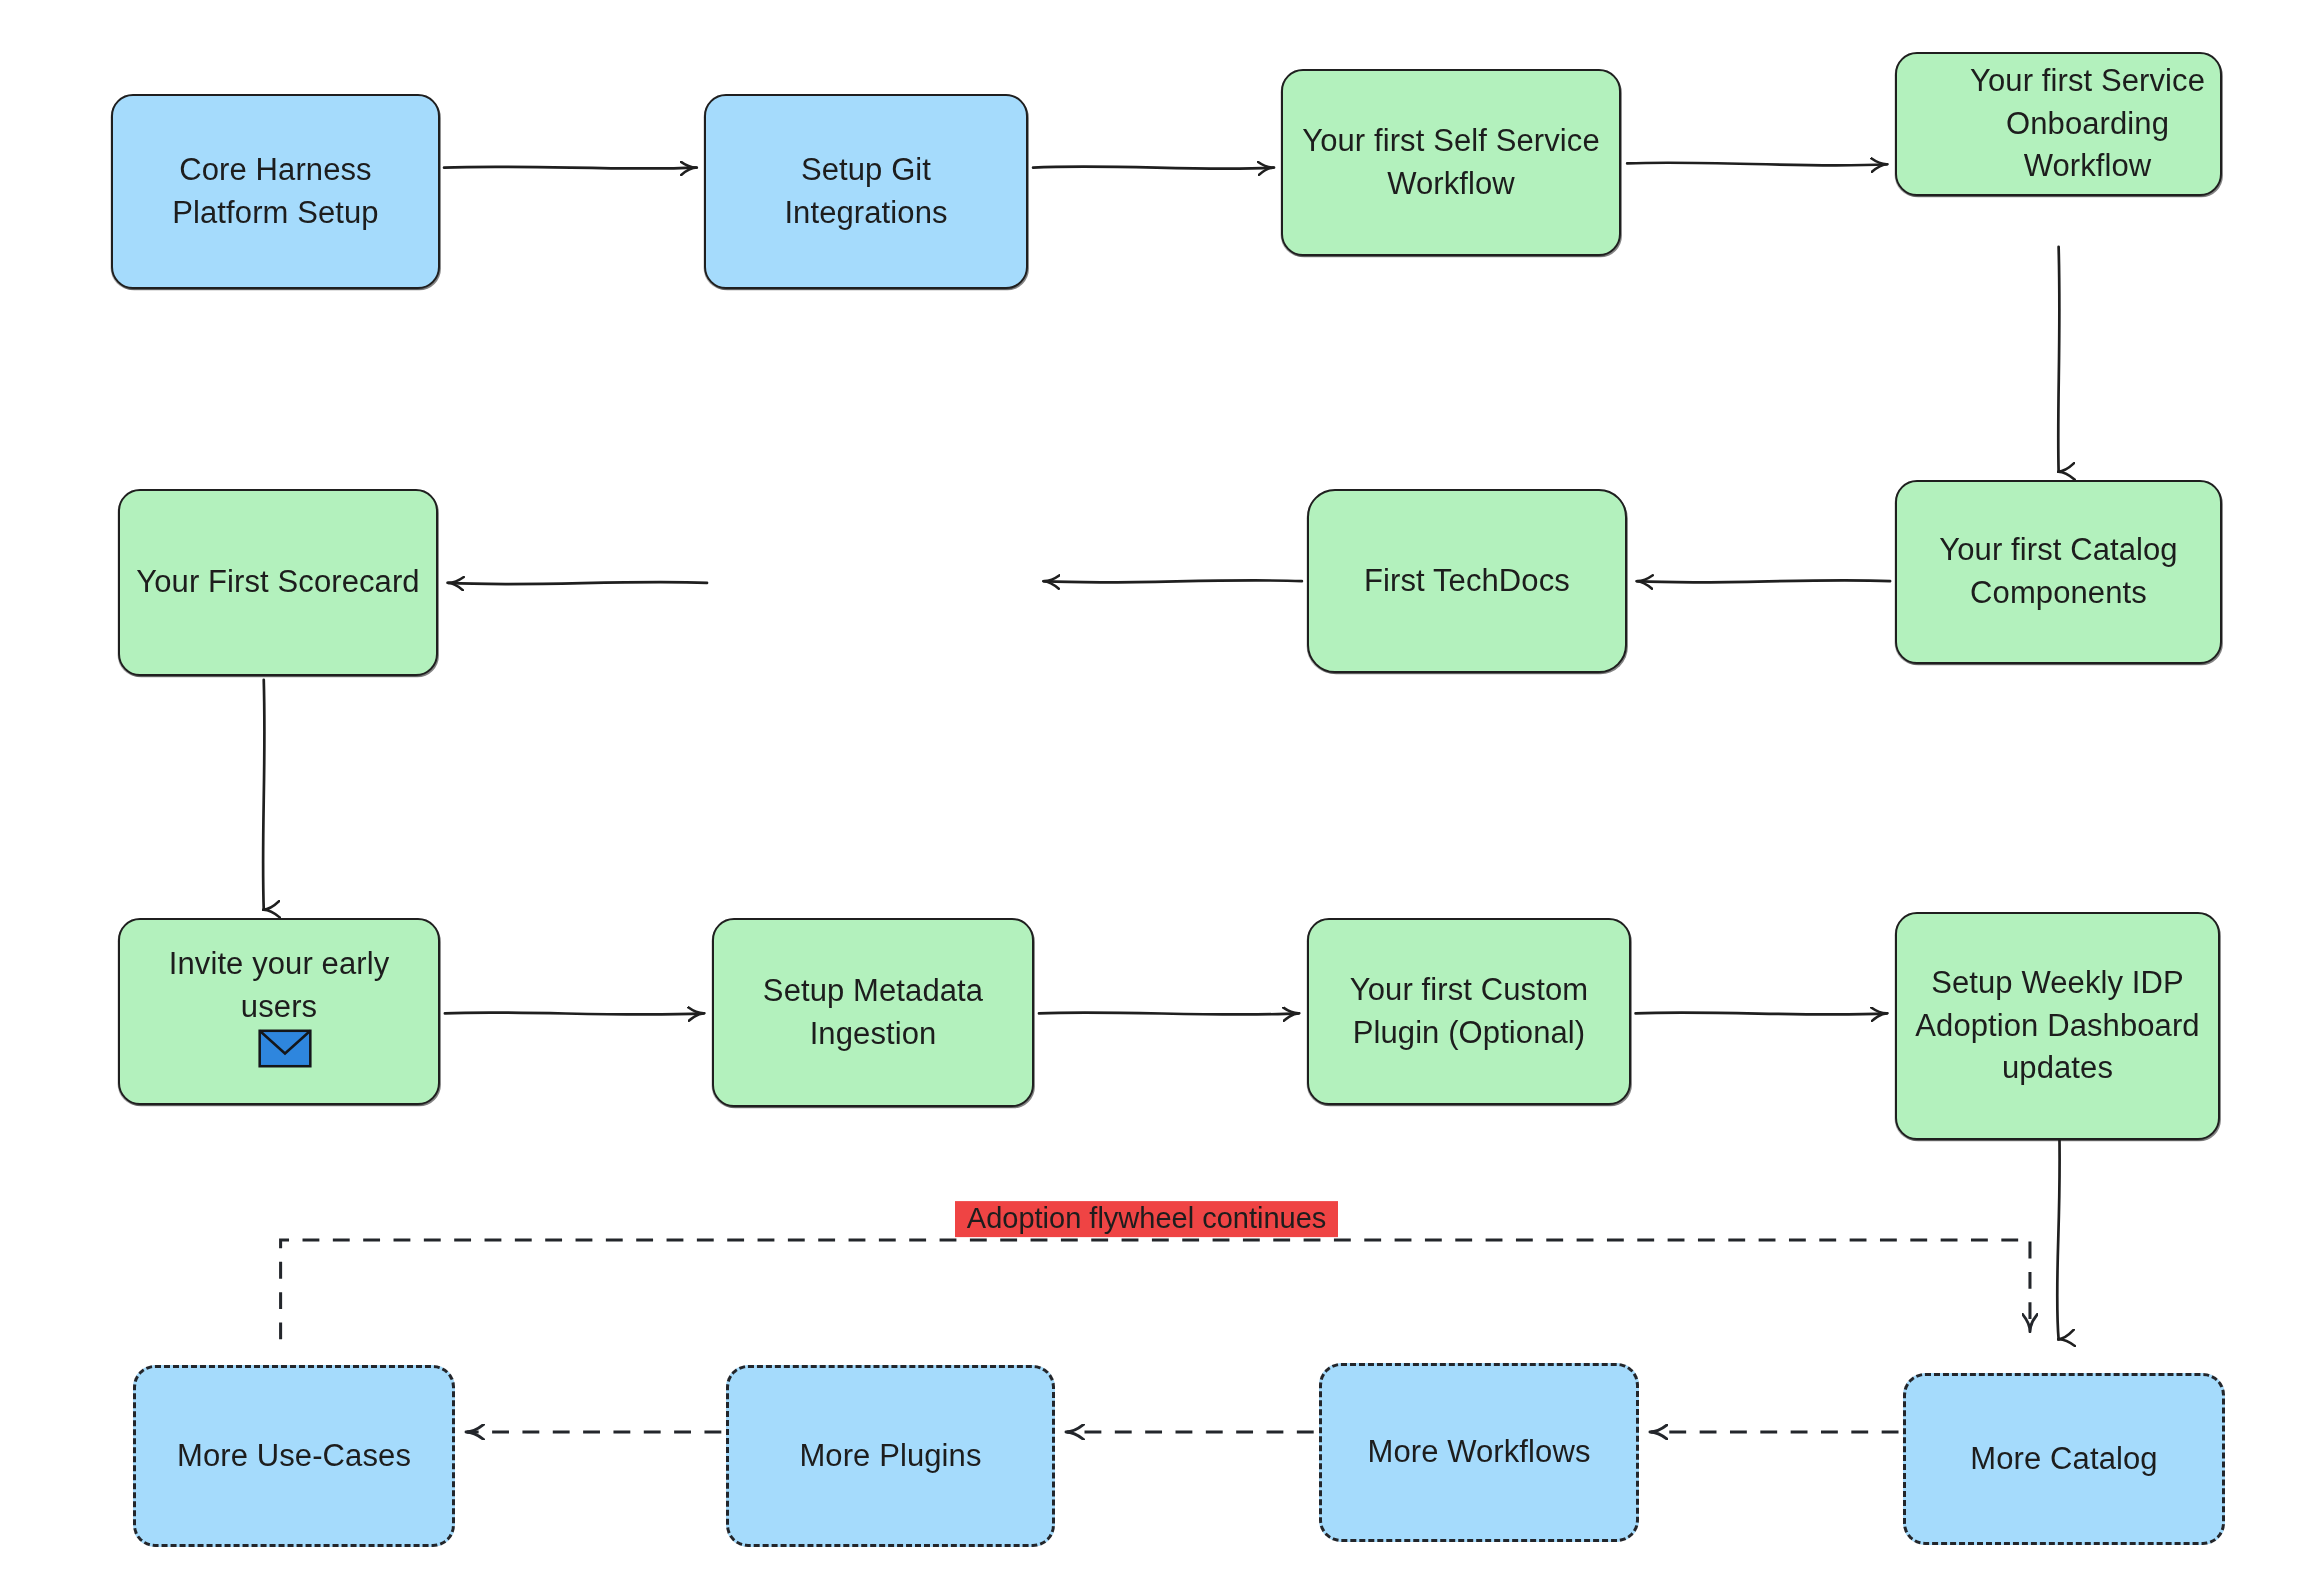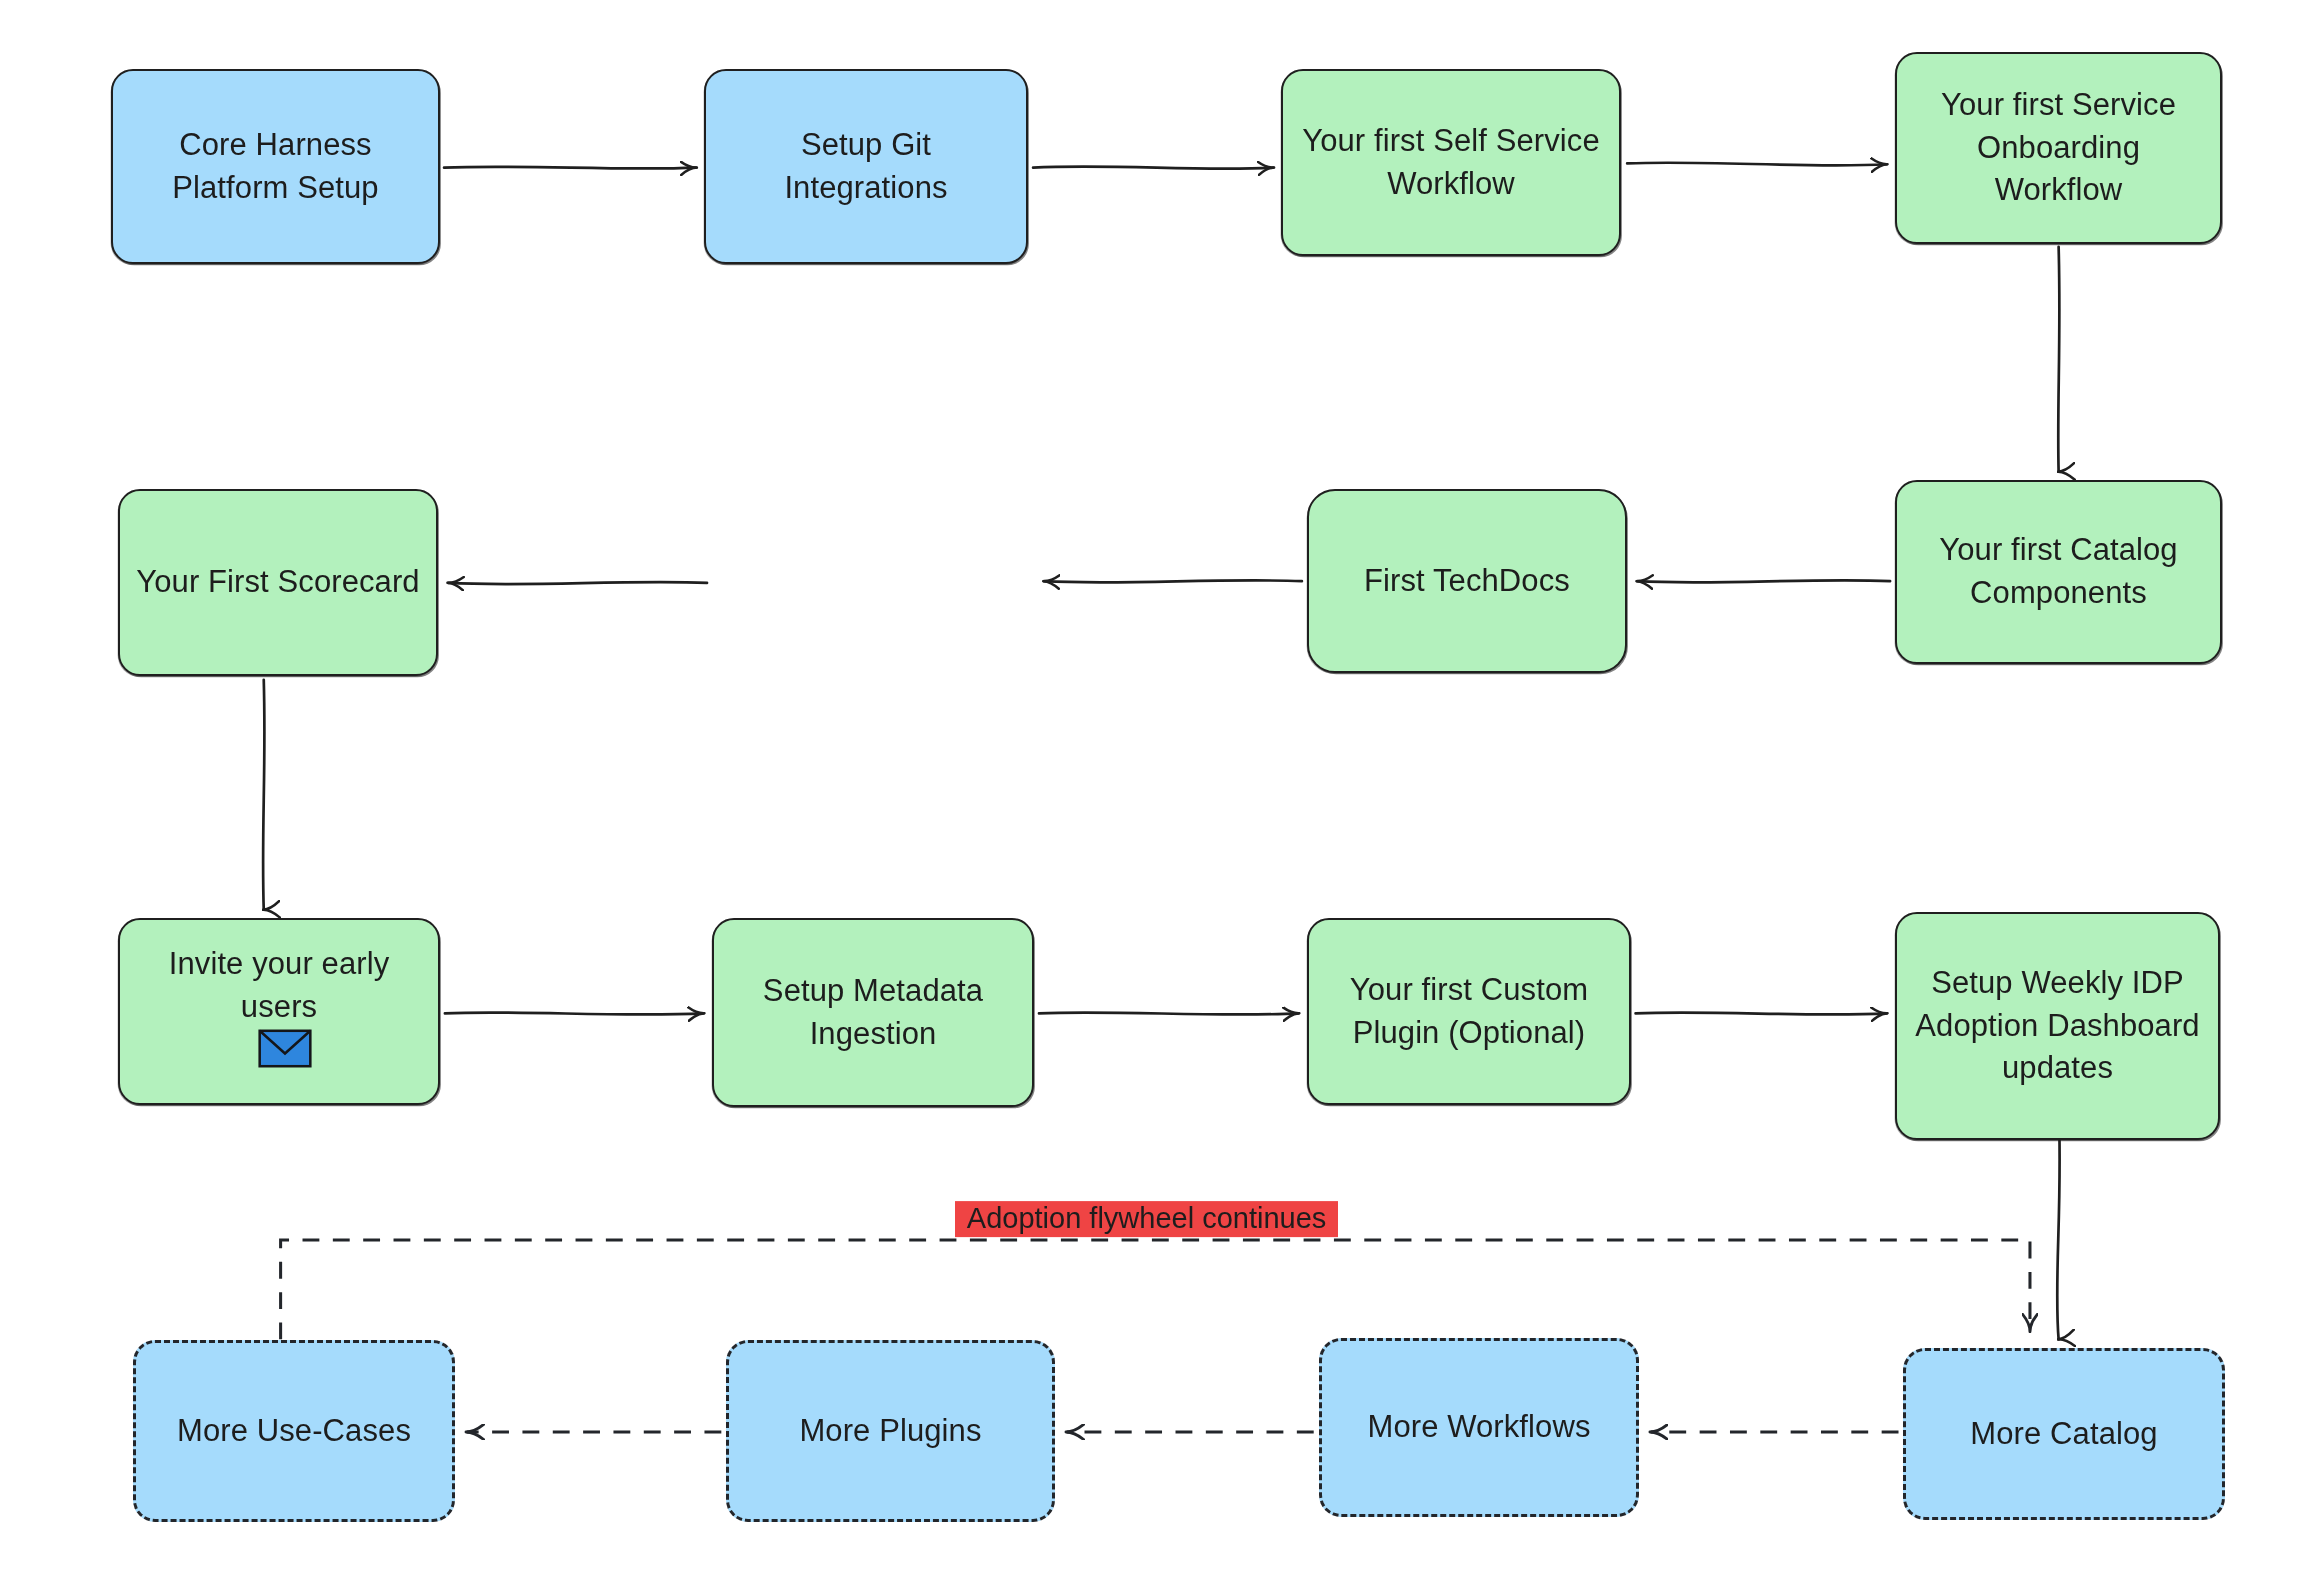--- a/index.html
+++ b/index.html
@@ -43,20 +43,21 @@
     letter-spacing: 0.1px;
     padding: 6.7px 15px;
     z-index: 2;
   }
   .node .label {
     display: block;
     white-space: pre-line;
   }
   .fill-blue {
     background: #a5dbfc;
+    margin-top: 25px;
   }
   .fill-green {
     background: #b3f1bd;
   }
   .solid-border {
     border: 2.5px solid #1f1f1f;
     box-shadow: 1.3px 1.7px 0 -0.4px rgba(30,30,30,0.55),
                 -0.8px 1.3px 0 -0.4px rgba(30,30,30,0.35);
   }
   .dashed-border {
@@ -137,21 +138,21 @@
   <div class="node fill-blue solid-border" style="left:704px; top:69px; width:324px; height:195px;">
     <span class="label">Setup Git
 Integrations</span>
   </div>
 
   <div class="node fill-green solid-border" style="left:1281px; top:69px; width:340px; height:187px;">
     <span class="label">Your first Self Service
 Workflow</span>
   </div>
 
-  <div class="node fill-green solid-border" style="left:1895px; top:52px; width:327px; height:192px;">
+  <div class="node fill-green solid-border" style="left:1895px; top:52px; width:327px; height:144px;justify-content:flex-end;">
     <span class="label">Your first Service
 Onboarding
 Workflow</span>
   </div>
 
   <div class="node fill-green solid-border" style="left:1895px; top:480px; width:327px; height:184px;">
     <span class="label">Your first Catalog
 Components</span>
   </div>
 

